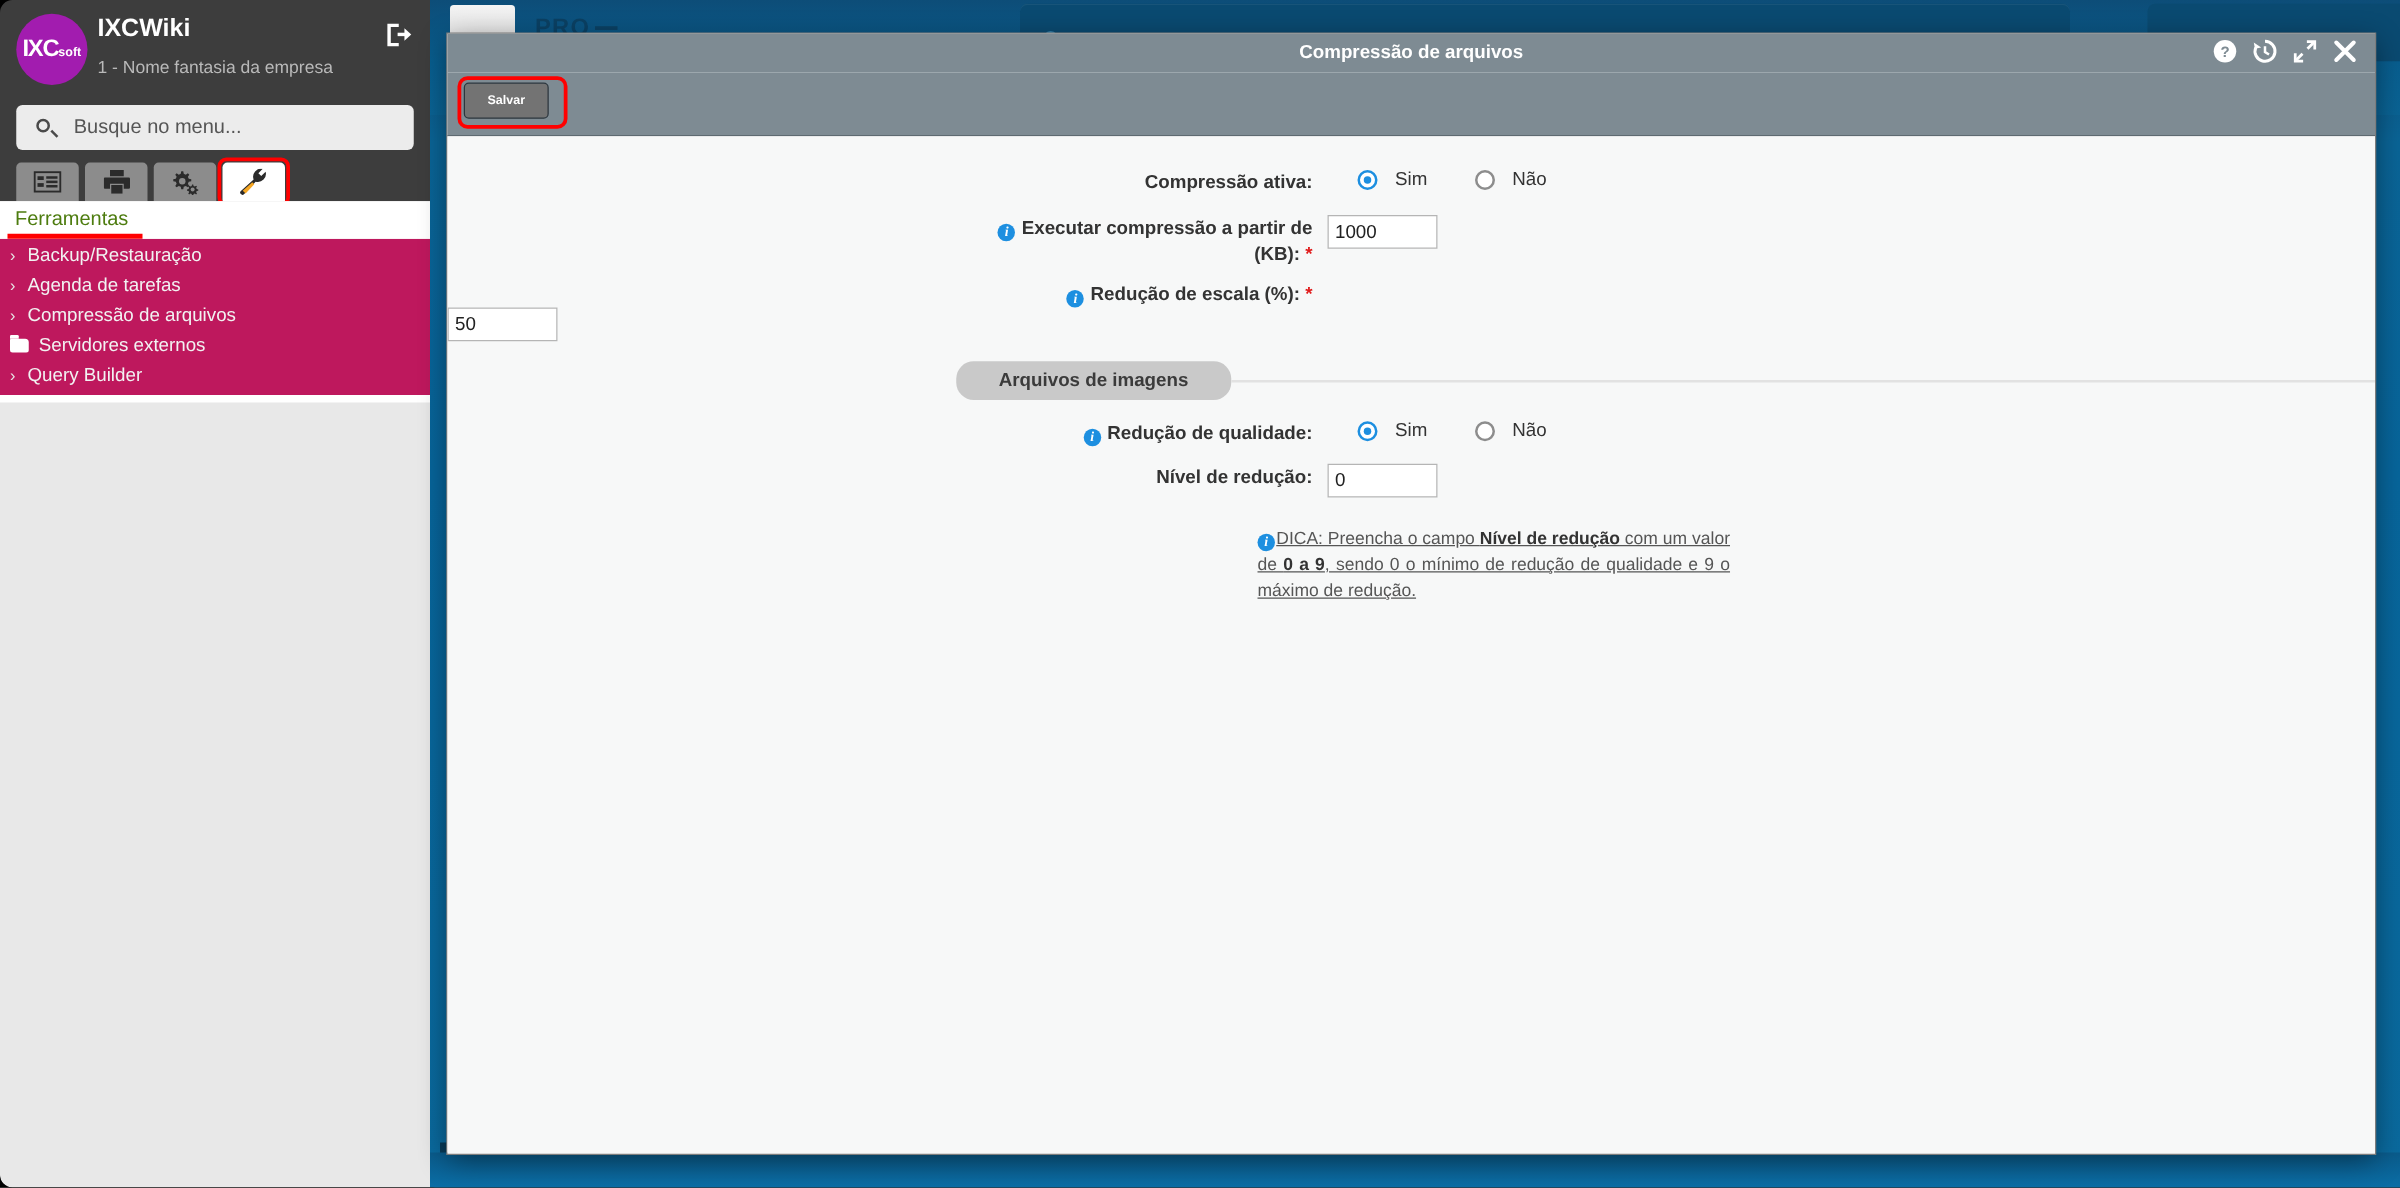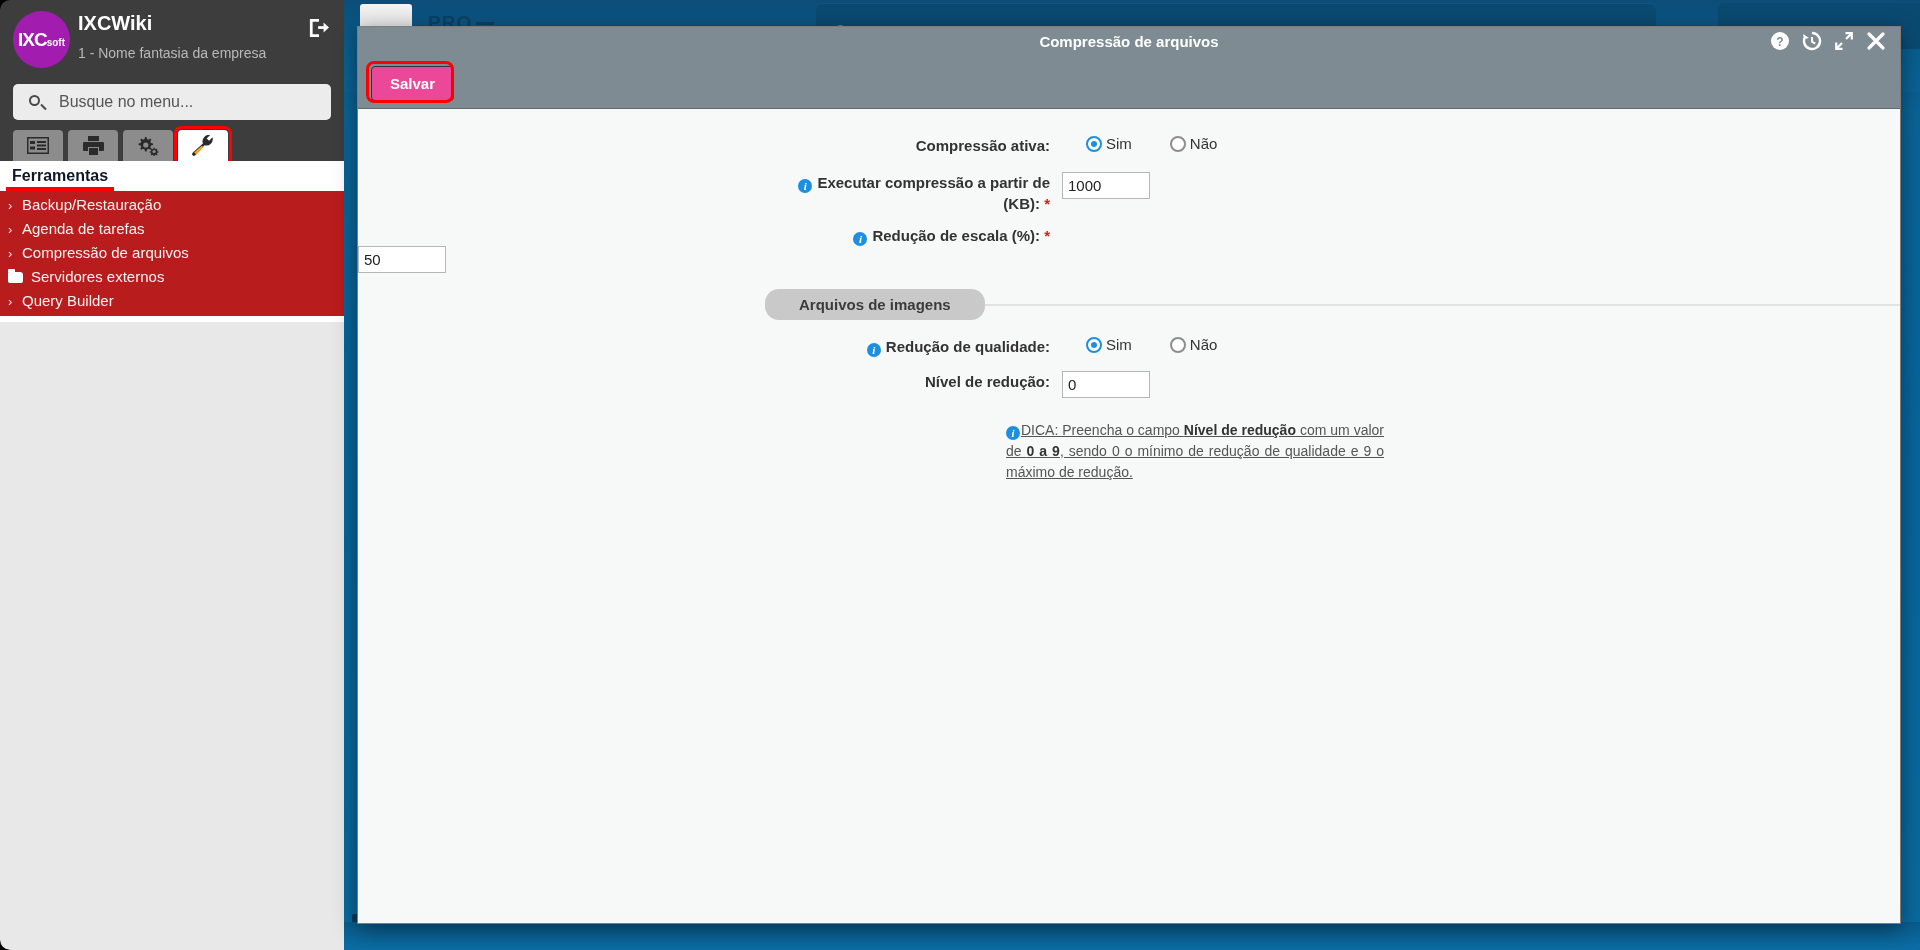--- a/index.html
+++ b/index.html
@@ -124,27 +124,27 @@
     position:absolute; left:174px; top:-4px; width:58px; height:39px;
     border: 3px solid #ff0000; border-radius: 7px; pointer-events:none;
   }
 
   .menu-panel {
     position:absolute; left:0; top:161px; width:344px; height:  200px;
     background: #fff;
   }
   .menu-section-title {
     position:relative; height: 30px; line-height: 30px;
-    padding-left: 12px; font-size: 16px; font-weight: bold; color:#0f172a;
+    padding-left: 12px; font-size: 16px; font-weight: normal; color:#4d7c0f;
     background:#fff;
   }
   .title-underline {
     position:absolute; left: 6px; top: 26px; width: 108px; height: 4px; background:#ff0000;
   }
-  .menu-list { background: #b91c1c; padding: 2px 0 3px 0; }
+  .menu-list { background: #be185d; padding: 2px 0 3px 0; }
   .menu-item {
     position: relative;
     height: 24px; line-height: 24px;
     color: #f2f2f2; font-size: 15px;
     padding-left: 8px;
     white-space: nowrap;
   }
   .menu-item .chev { display:inline-block; width: 14px; color:#e6e6e6; font-size: 13px; }
   .menu-item .folder {
     display:inline-block; width: 15px; height: 11px; background: #fff;
@@ -180,21 +180,21 @@
   .title-icons {
     position:absolute; right: 14px; top: 4px; display:flex; gap: 12px; align-items:center;
   }
   .ticon { width: 20px; height: 20px; color:#fff; cursor:pointer; }
   .modal-toolbar {
     position:relative; height: 51px; background: #7e8b93;
     border-bottom: 1px solid #5e6a71;
   }
   .btn-salvar {
     position:absolute; left: 13px; top: 8px;
-    background: #ec4899; color:#fff; font-size: 15px; font-weight: bold;
+    background: #737373; color:#fff; font-size: 10px; font-weight: bold;
     border: 1px solid #2c363e; border-radius: 4px;
     padding: 8px 18px; cursor:pointer;
     font-family:"Liberation Sans", sans-serif;
   }
   .salvar-hl {
     position:absolute; left: 8px; top: 3px; width: 88px; height: 42px;
     border:3px solid #ff0000; border-radius: 8px; pointer-events:none;
   }
   .modal-body {
     position: relative; height: 813px; background: #f7f8f8; padding-top: 22px;
@@ -210,21 +210,21 @@
   .iinfo {
     display:inline-block; width: 14px; height: 14px; border-radius:50%;
     background:#1d8fe0; color:#fff; font-size:11px; font-weight:bold;
     line-height:14px; text-align:center; font-style: italic;
     position: relative; top: 2px; margin-right: 5px;
     font-family:"Liberation Serif", serif;
   }
   .req { color:#e01b1b; font-weight: bold; }
   .fctl { padding-top: 0; }
   .radio-group { display:flex; align-items:center; gap: 14px; }
-  .radio-opt { display:flex; align-items:center; gap: 4px; font-size:15px; color:#333; cursor:pointer;padding-left:24px;}
+  .radio-opt { display:flex; align-items:center; gap: 14px; font-size:15px; color:#333; cursor:pointer;padding-left:24px;}
   .rdo {
     width: 16px; height: 16px; border-radius:50%;
     border: 2px solid #8d8d8d; background:#fff; position: relative; display:inline-block;
   }
   .rdo.on { border-color:#1d8fe0; }
   .rdo.on::after {
     content:""; position:absolute; left:3px; top:3px; width:6px; height:6px;
     border-radius:50%; background:#1d8fe0;
   }
   .txtbox {

